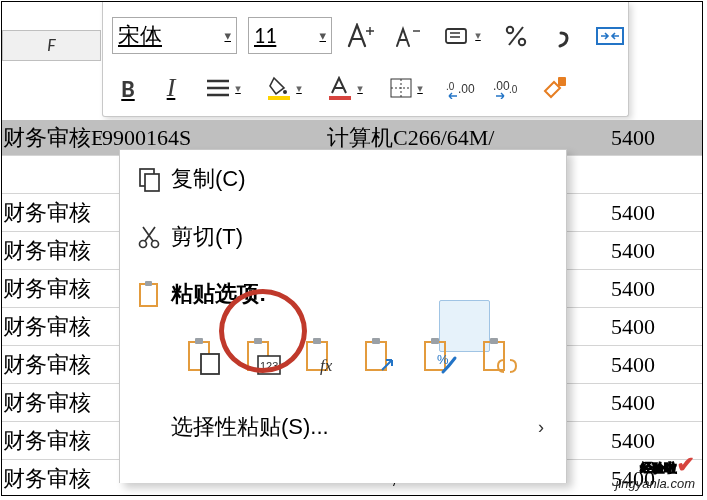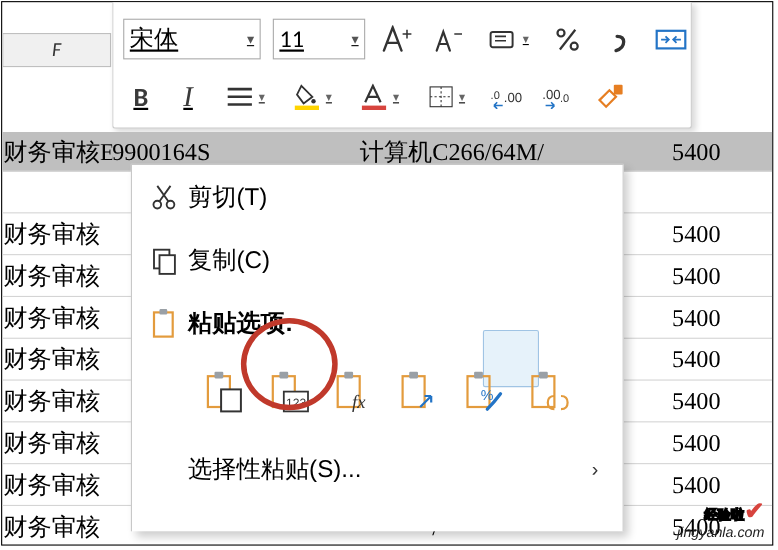--- a/index.html
+++ b/index.html
@@ -357,35 +357,35 @@
       <div class="c4">/</div>
       <div class="c5">5400</div>
     </div>
   </div>
 
   <div class="ctxmenu">
     <div class="ctx-hover"></div>
     <div class="ctx-item">
       <div class="ctx-icon">
         <svg width="26" height="26" viewBox="0 0 26 26">
+            <rect x="4" y="3" width="14" height="17" fill="none" stroke="#333" stroke-width="1.7"></rect>
+            <rect x="9" y="8" width="14" height="17" fill="#fff" stroke="#333" stroke-width="1.7"></rect>
+          </svg>
+      </div>
+      <div class="ctx-label">复制(C)</div>
+    </div>
+    <div class="ctx-item">
+      <div class="ctx-icon">
+        <svg width="26" height="26" viewBox="0 0 26 26">
             <circle cx="7" cy="20" r="3.5" fill="none" stroke="#333" stroke-width="1.7"></circle>
             <circle cx="19" cy="20" r="3.5" fill="none" stroke="#333" stroke-width="1.7"></circle>
             <path d="M9 17 L19 3 M17 17 L7 3" stroke="#333" stroke-width="1.7"></path>
           </svg>
       </div>
       <div class="ctx-label">剪切(T)</div>
-    </div>
-    <div class="ctx-item">
-      <div class="ctx-icon">
-        <svg width="26" height="26" viewBox="0 0 26 26">
-            <rect x="4" y="3" width="14" height="17" fill="none" stroke="#333" stroke-width="1.7"></rect>
-            <rect x="9" y="8" width="14" height="17" fill="#fff" stroke="#333" stroke-width="1.7"></rect>
-          </svg>
-      </div>
-      <div class="ctx-label">复制(C)</div>
     </div>
     <div class="ctx-item header">
       <div class="ctx-icon">
         <svg width="26" height="30" viewBox="0 0 26 30">
             <rect x="4" y="5" width="17" height="22" fill="none" stroke="#e39b3d" stroke-width="2"></rect>
             <rect x="9" y="2" width="7" height="5" rx="1" fill="#9aa0a6"></rect>
           </svg>
       </div>
       <div class="ctx-label" style="font-weight:bold">粘贴选项:</div>
     </div>

